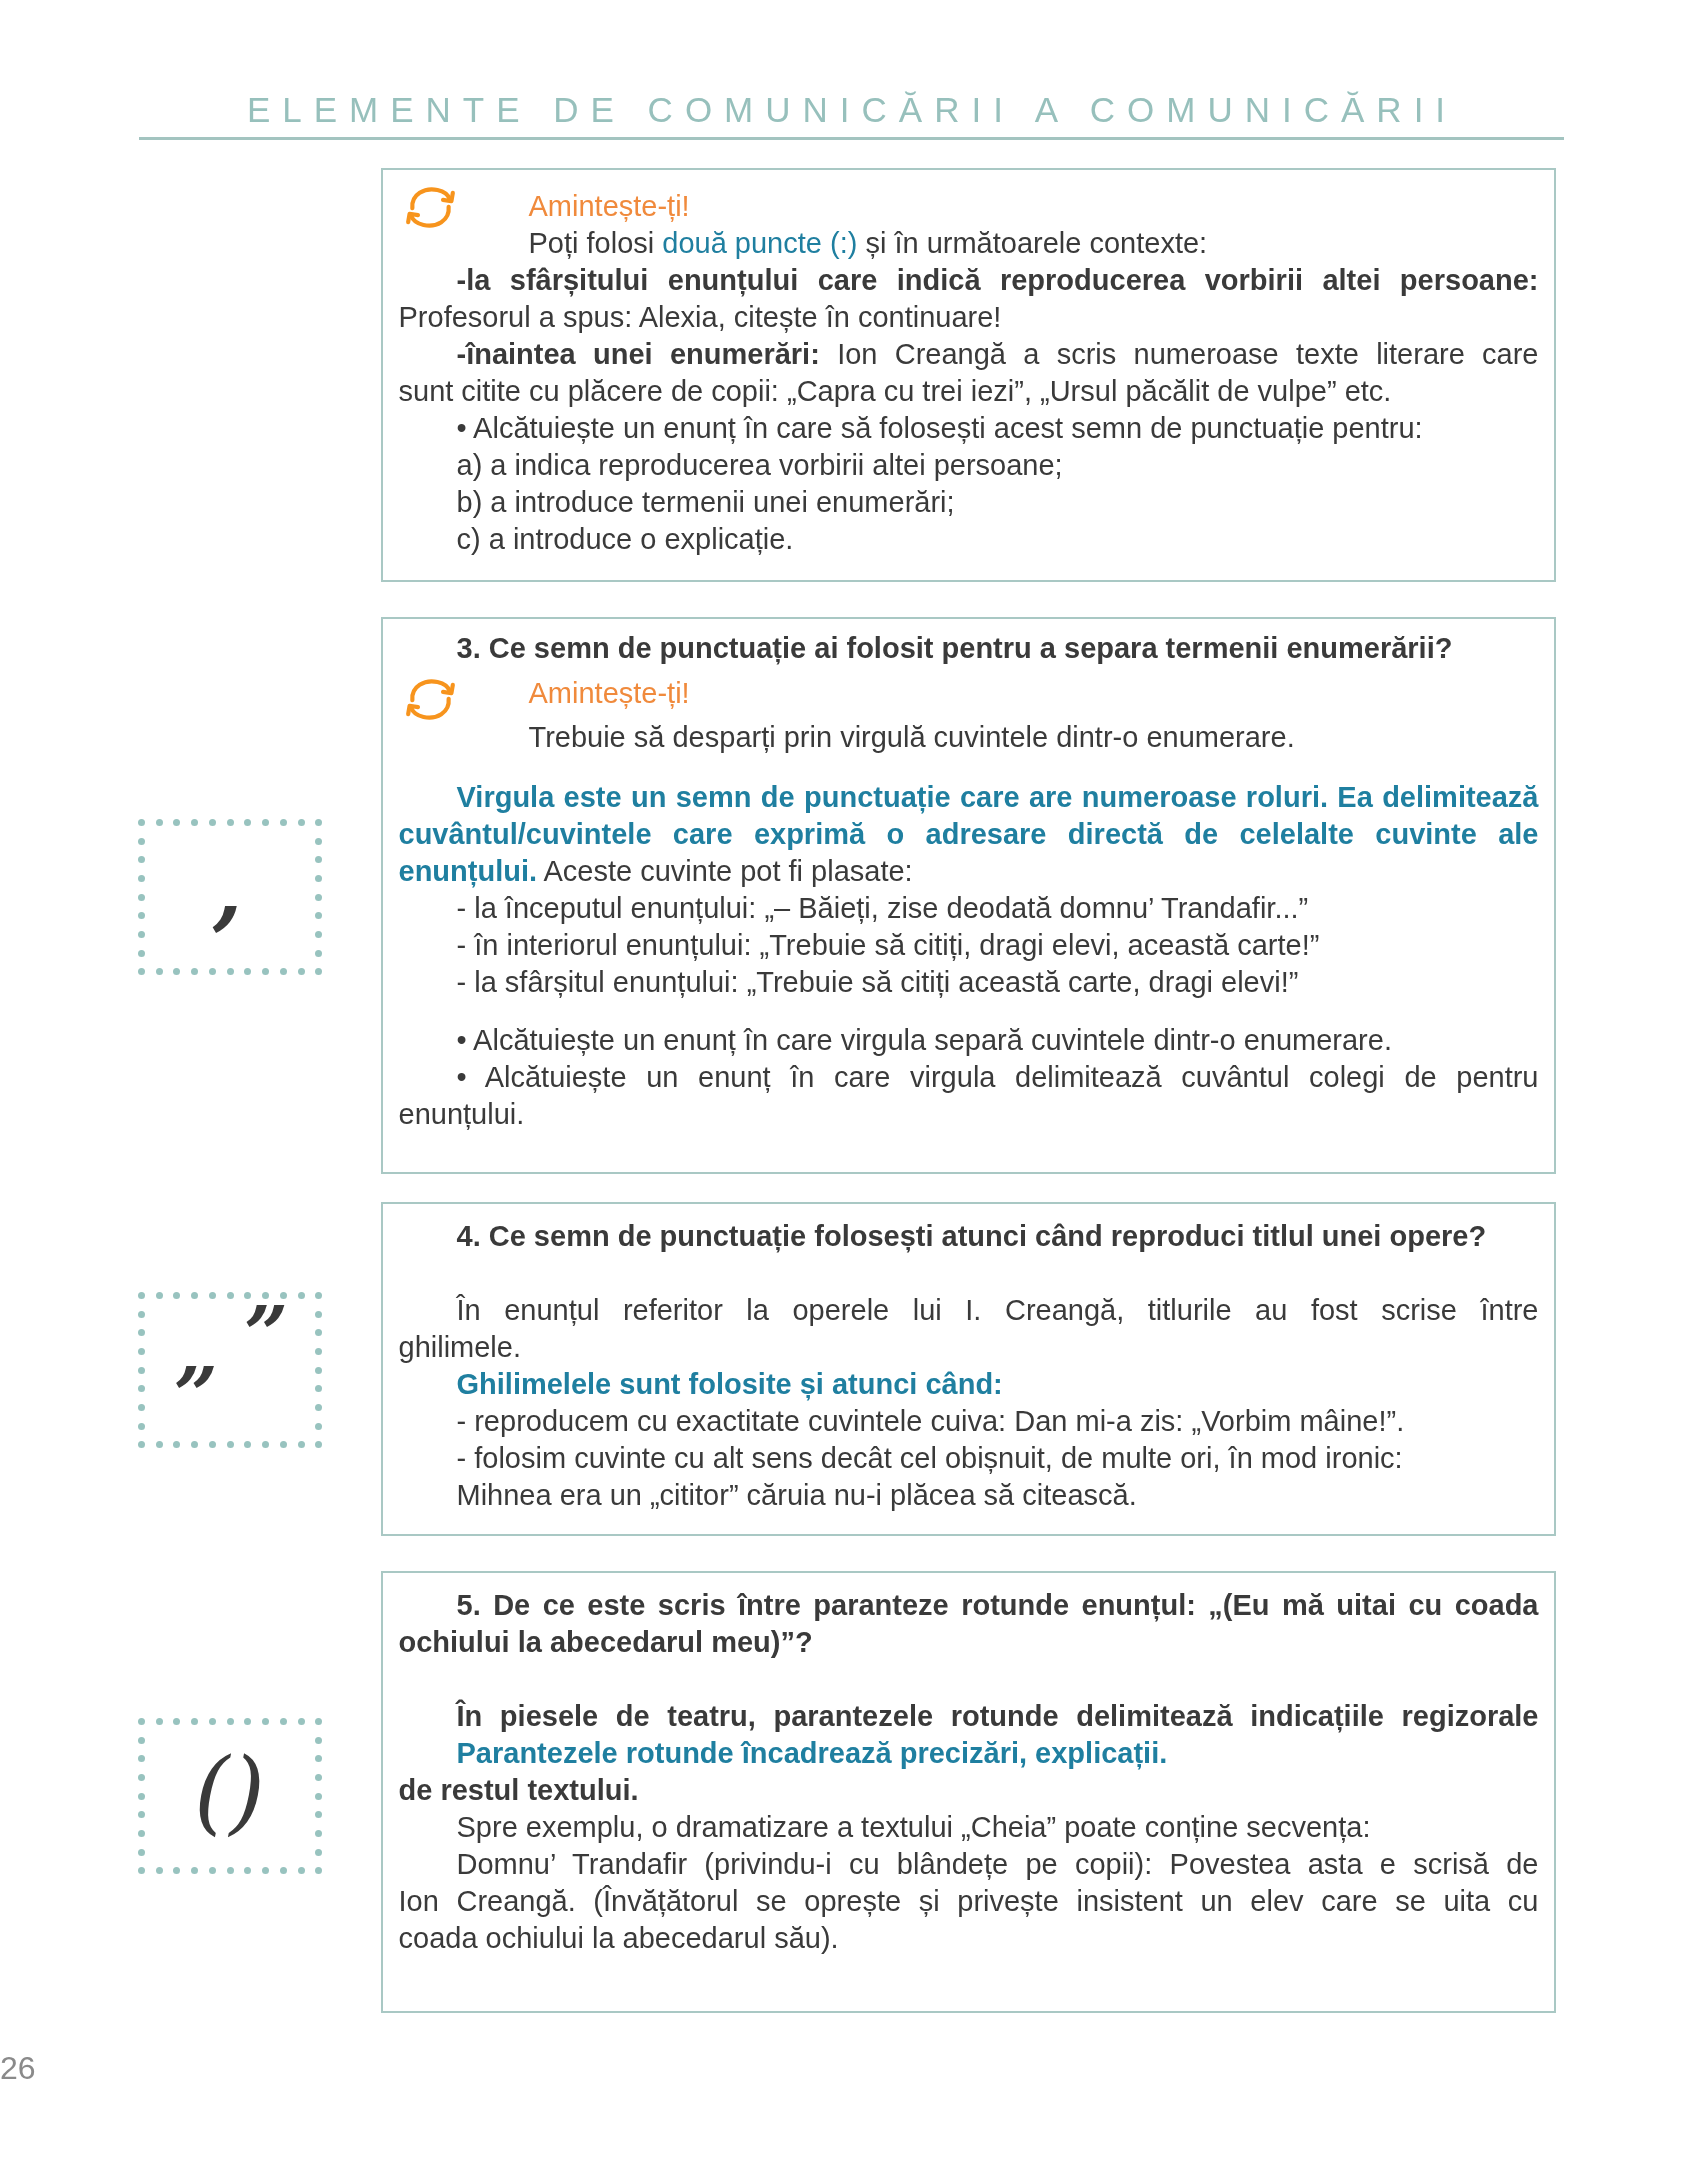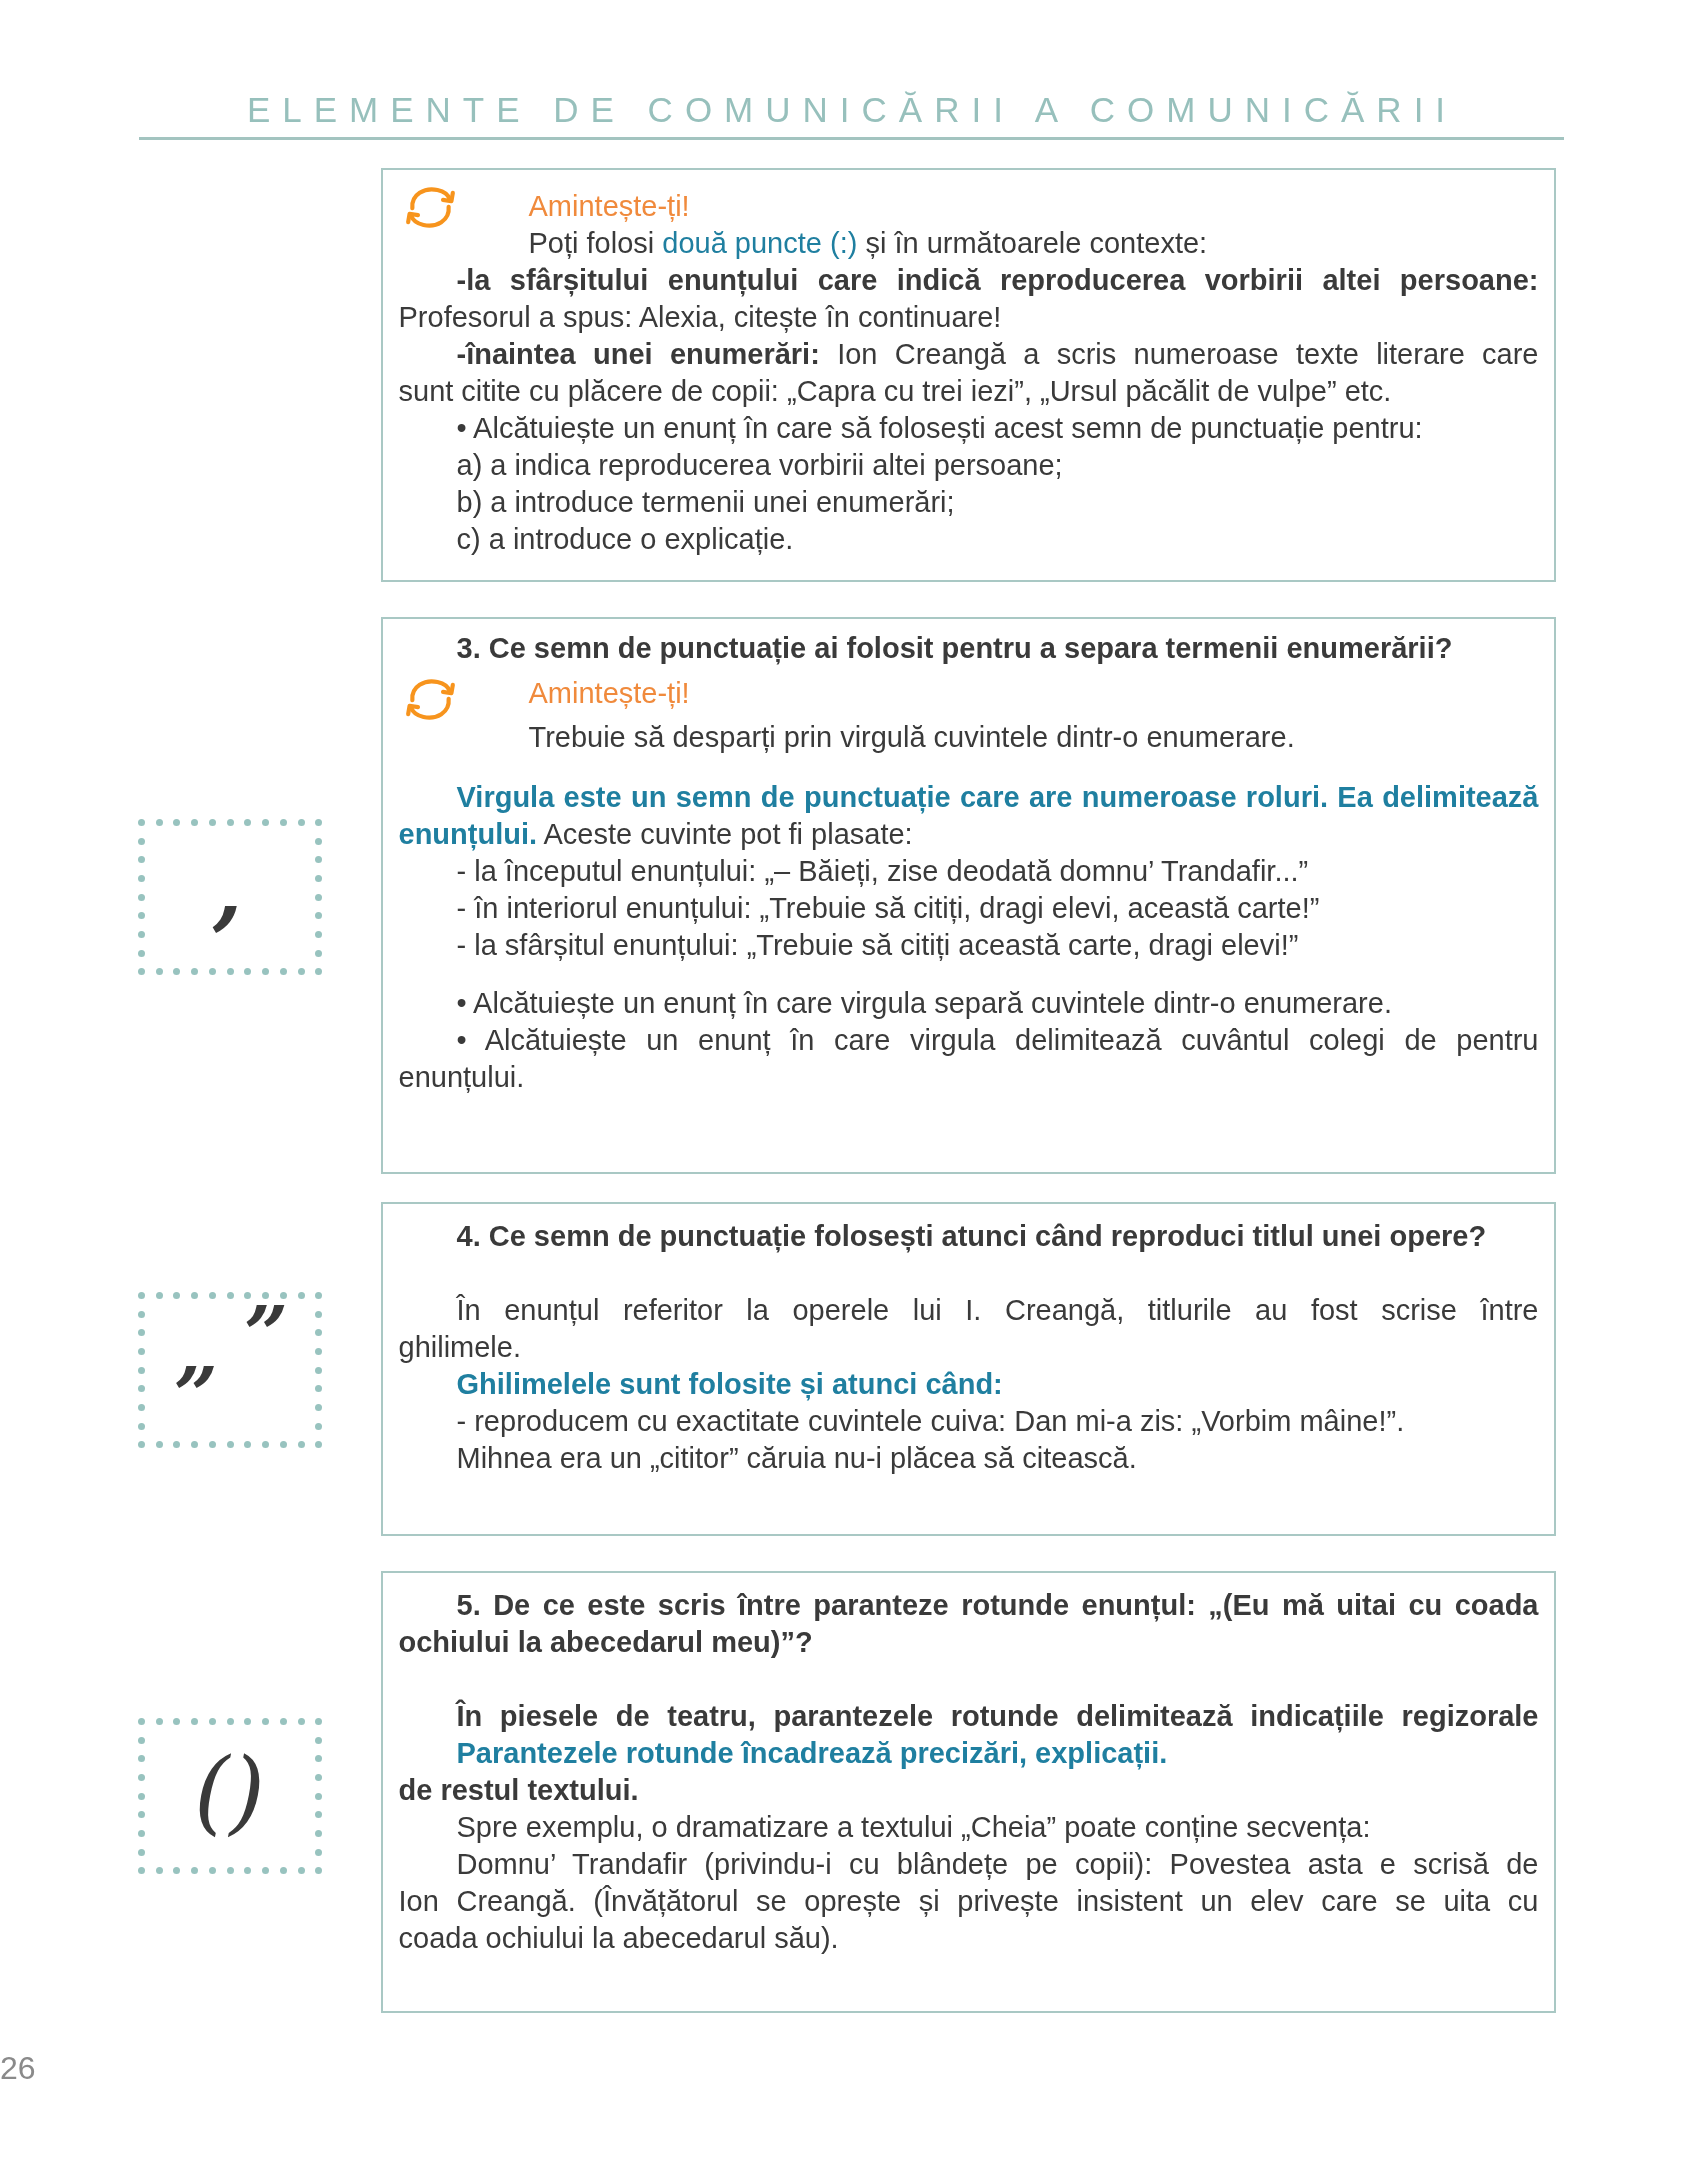--- a/index.html
+++ b/index.html
@@ -61,39 +61,41 @@
     <path d="M56 24 L68 26 L70 14" fill="none" stroke="#f7941d" stroke-width="6" stroke-linecap="round" stroke-linejoin="round"></path>
     <path d="M64 34 C66 54 46 64 28 60 C18 58 12 52 10 46" fill="none" stroke="#f7941d" stroke-width="6" stroke-linecap="round"></path>
     <path d="M20 46 L8 44 L6 56" fill="none" stroke="#f7941d" stroke-width="6" stroke-linecap="round" stroke-linejoin="round"></path>
   </svg>
   <div class="box-content" style="top:56px;">
     <div class="line orange ind2">Amintește-ți!</div>
     <div class="line ind2" style="margin-top:7px;">Trebuie să desparți prin virgulă cuvintele dintr-o enumerare.</div>
   </div>
   <div class="box-content" style="top:160px;">
     <div class="line just ind teal bold">Virgula este un semn de punctuație care are numeroase roluri. Ea delimitează</div>
+    <div class="line just teal bold">cuvântul/cuvintele care exprimă o adresare directă de celelalte cuvinte ale</div>
     <div class="line"><span class="teal bold">enunțului.</span><span> Aceste cuvinte pot fi plasate:</span></div>
     <div class="line ind">- la începutul enunțului: „– Băieți, zise deodată domnu’ Trandafir...”</div>
     <div class="line ind">- în interiorul enunțului: „Trebuie să citiți, dragi elevi, această carte!”</div>
     <div class="line ind">- la sfârșitul enunțului: „Trebuie să citiți această carte, dragi elevi!”</div>
     <div class="line" style="height:21px;"></div>
     <div class="line ind">• Alcătuiește un enunț în care virgula separă cuvintele dintr-o enumerare.</div>
     <div class="line just ind"><span>• Alcătuiește un enunț în care virgula delimitează cuvântul </span><span class="ital">colegi</span><span> de pentru</span></div>
     <div class="line">enunțului.</div>
   </div>
 </div>
 
 <div class="box" style="top:1202px;height:334px;">
   <div class="box-content" style="top:14px;">
     <div class="line ind bold"><span>4.</span><span> Ce semn de punctuație folosești atunci când reproduci titlul unei opere?</span></div>
     <div class="line" style="height:37px;"></div>
     <div class="line just ind">În enunțul referitor la operele lui I. Creangă, titlurile au fost scrise între</div>
     <div class="line">ghilimele.</div>
     <div class="line ind teal bold">Ghilimelele sunt folosite și atunci când:</div>
     <div class="line ind">- reproducem cu exactitate cuvintele cuiva: Dan mi-a zis: „Vorbim mâine!”.</div>
+    <div class="line ind">- folosim cuvinte cu alt sens decât cel obișnuit, de multe ori, în mod ironic:</div>
     <div class="line ind">Mihnea era un „cititor” căruia nu-i plăcea să citească.</div>
   </div>
 </div>
 
 <div class="box" style="top:1571px;height:442px;">
   <div class="box-content" style="top:14px;">
     <div class="line just ind bold"><span>5.</span><span> De ce este scris între paranteze rotunde enunțul: „(Eu mă uitai cu coada</span></div>
     <div class="line bold">ochiului la abecedarul meu)”?</div>
     <div class="line" style="height:37px;"></div>
     <div class="line just ind bold">În piesele de teatru, parantezele rotunde delimitează indicațiile regizorale</div>

